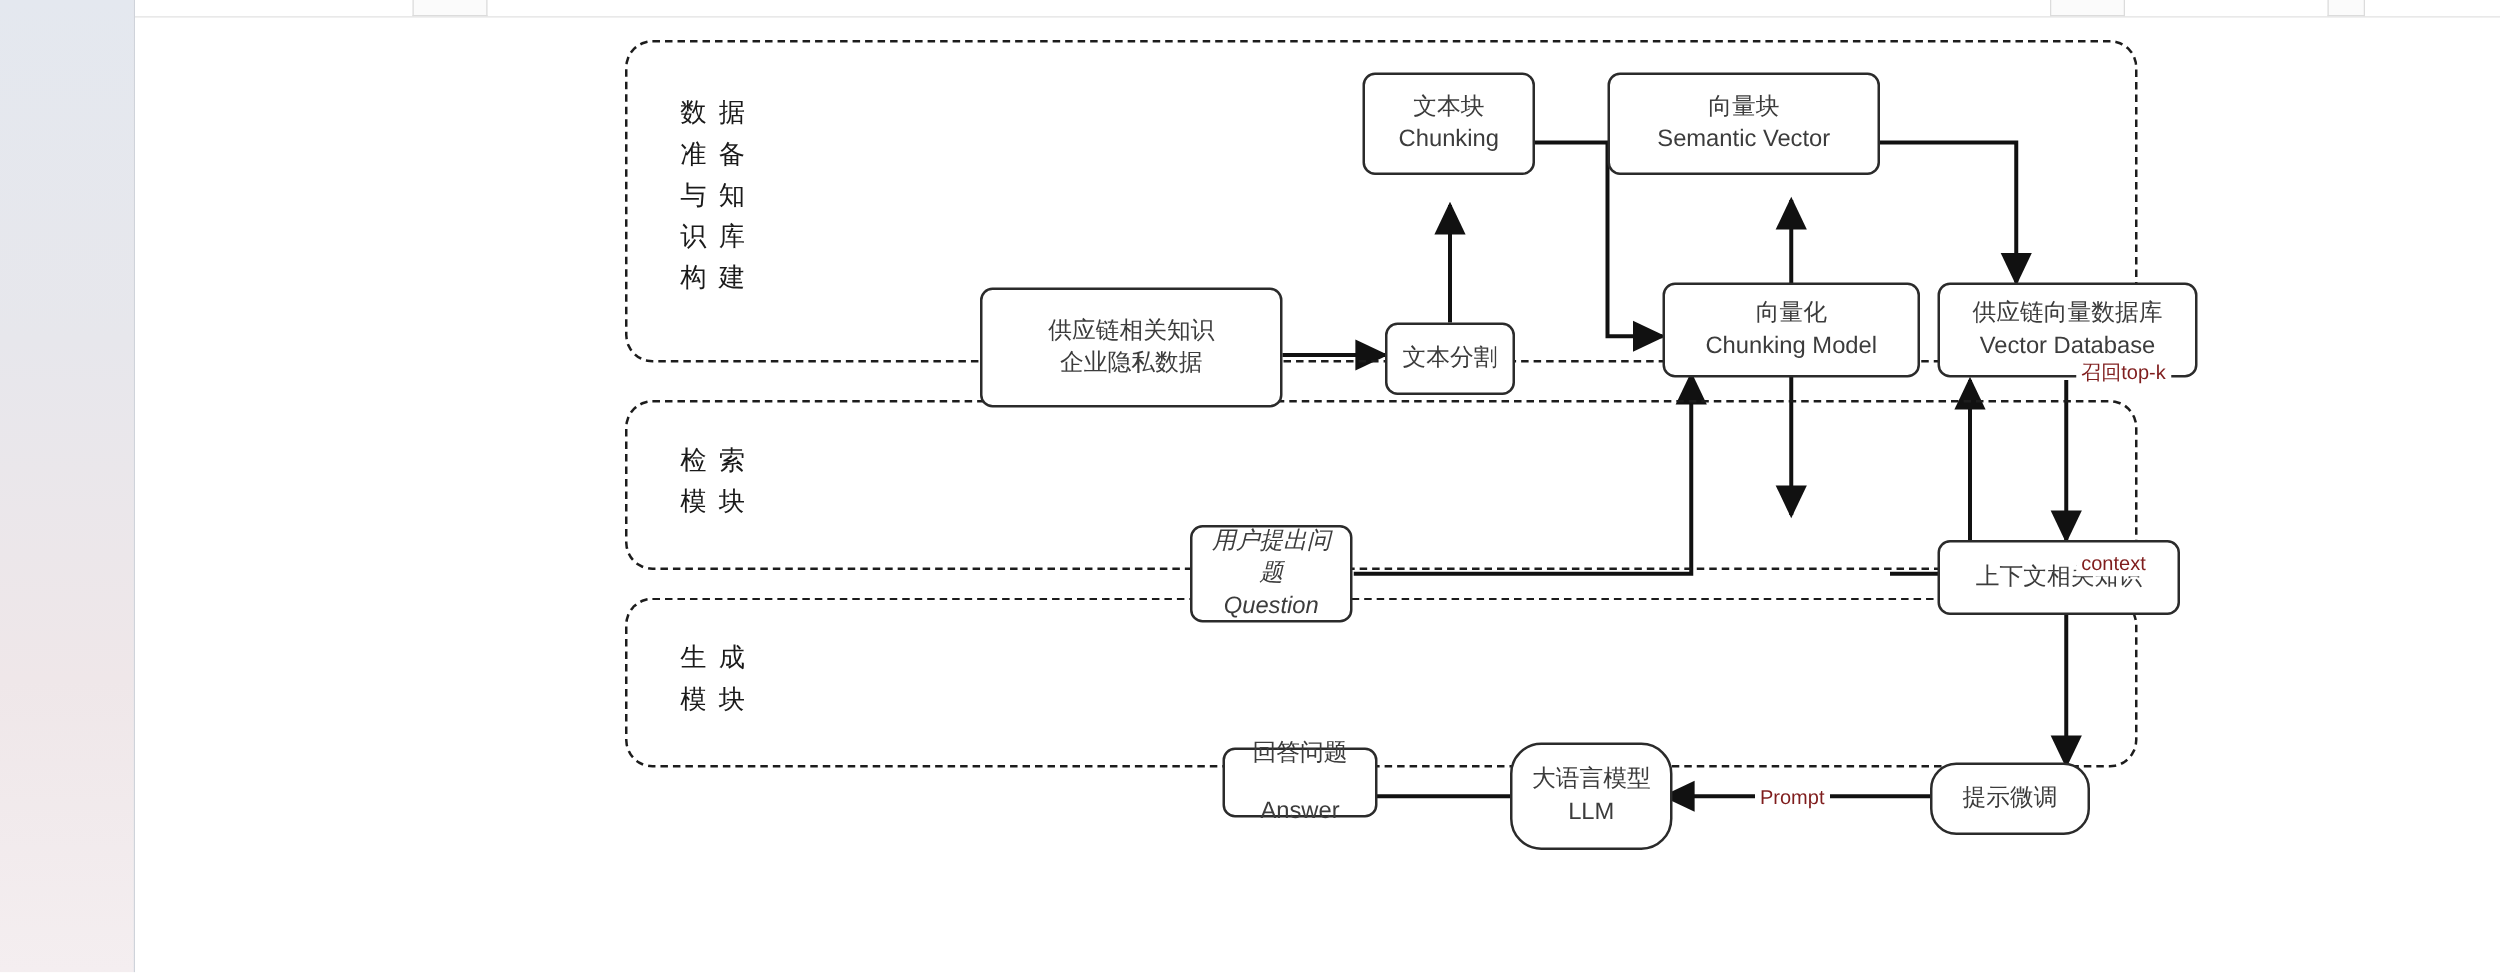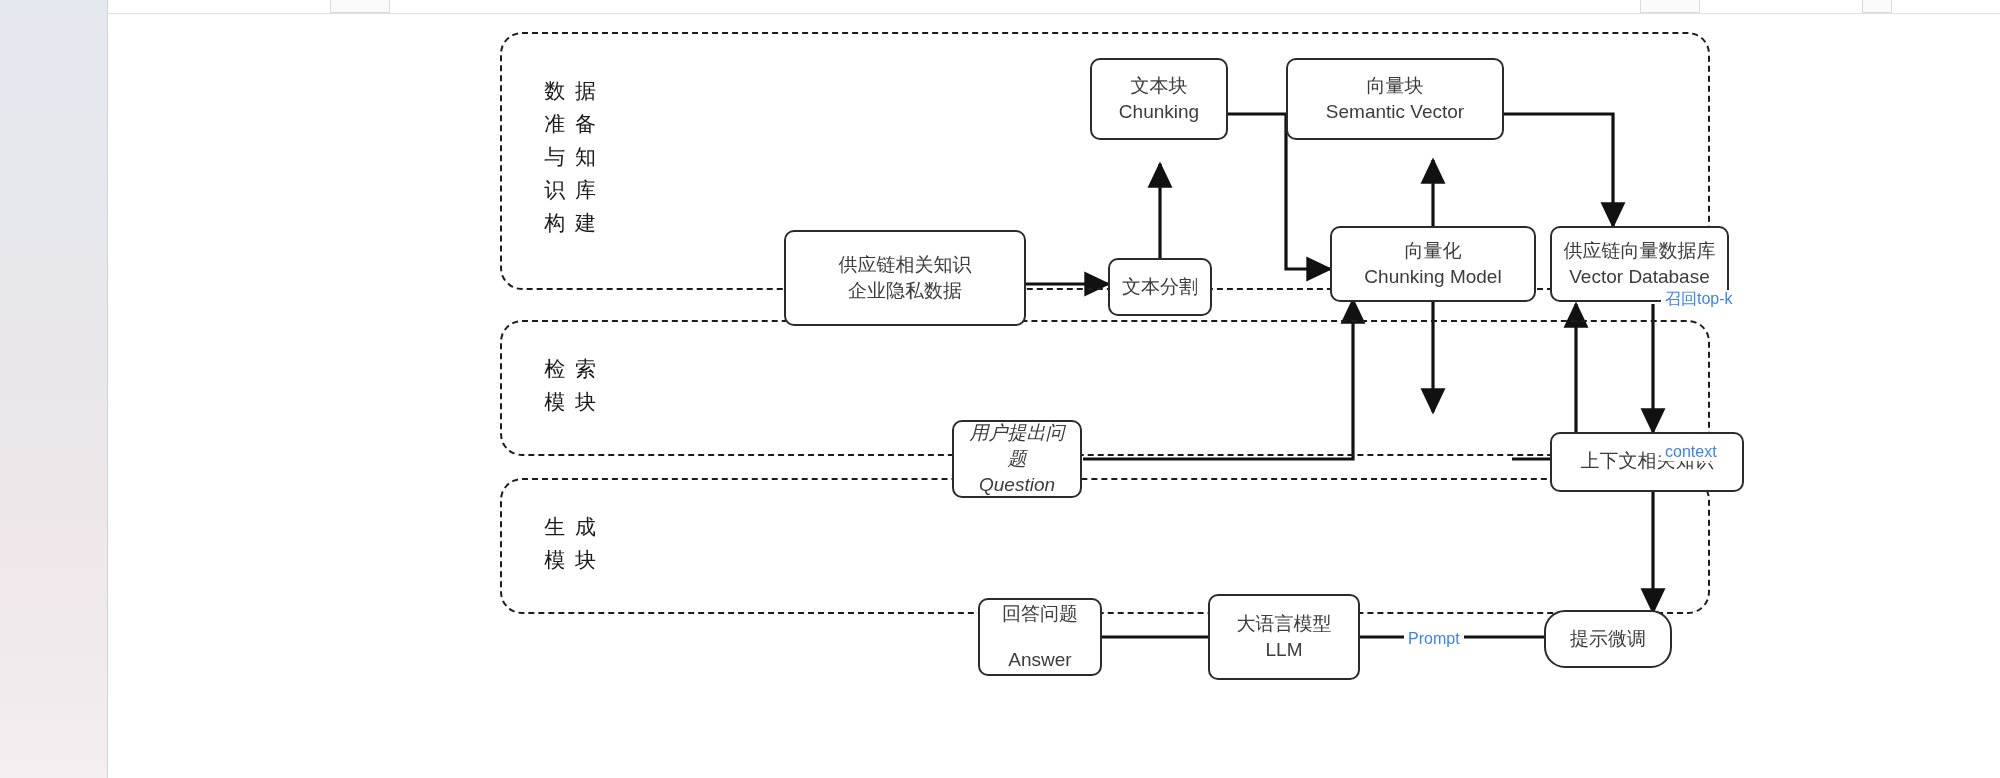--- a/index.html
+++ b/index.html
@@ -94,21 +94,21 @@
     font-size: 19px;
     line-height: 26px;
     text-align: center;
     padding: 16px 10px;
   }
   .node .l2 { color: #3c3c3c; }
 
   
   .edge-label {
     position: absolute;
-    color: #3b82f6;
+    color: #7f1d1d;
     font-size: 16px;
     line-height: 18px;
     background: #ffffff;
     padding: 0 4px;
     white-space: nowrap;
   }
 </style>
 </head>
 <body>
 
@@ -188,41 +188,41 @@
 
     <div class="node" style="left:1000px; top:244px; width:104px; height:58px;">
       <span class="l1">文本分割</span>
     </div>
 
     <div class="node" style="left:1222px; top:212px; width:206px; height:76px;">
       <span class="l1">向量化</span>
       <span class="l2">Chunking Model</span>
     </div>
 
-    <div class="node" style="left:1442px; top:212px; width:179px; height:76px;">
+    <div class="node" style="left:1442px; top:212px; width:208px; height:76px;">
       <span class="l1">供应链向量数据库</span>
       <span class="l2">Vector Database</span>
     </div>
 
     <div class="node" style="left:844px; top:406px; width:130px; height:78px;font-style:italic;">
       <span class="l1">用户提出问题</span>
       <span class="l2">Question</span>
     </div>
 
 
     <div class="node" style="left:1442px; top:418px; width:194px; height:60px;font-family:Liberation Mono, monospace;">
       <span class="l1">上下文相关知识</span>
     </div>
 
-    <div class="node" style="left:870px; top:584px; width:124px; height:78px;gap:20px;">
+    <div class="node" style="left:870px; top:584px; width:124px; height:56px;gap:20px;">
       <span class="l1">回答问题</span>
       <span class="l2">Answer</span>
     </div>
 
-    <div class="node" style="left:1100px; top:580px; width:152px; height:86px;">
+    <div class="node" style="left:1100px; top:580px; width:130px; height:86px;border-radius:25px;">
       <span class="l1">大语言模型</span>
       <span class="l2">LLM</span>
     </div>
 
     <div class="node" style="left:1436px; top:596px; width:128px; height:58px;border-radius:21px;">
       <span class="l1">提示微调</span>
     </div>
 
     <div class="edge-label" style="left:1553px; top:276px;">召回top-k</div>
 

